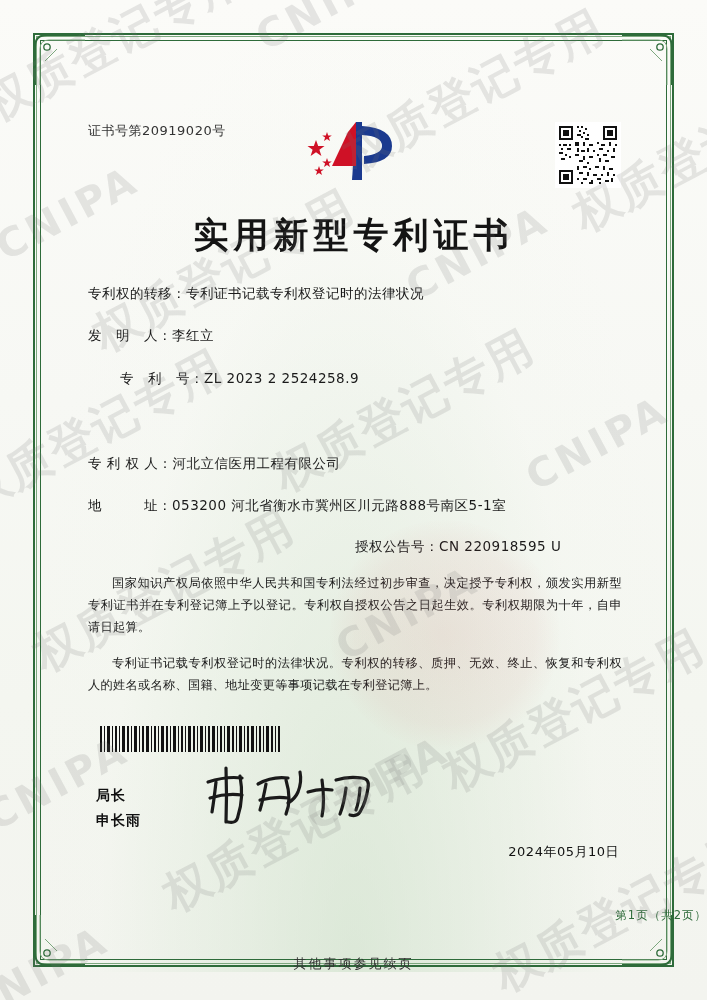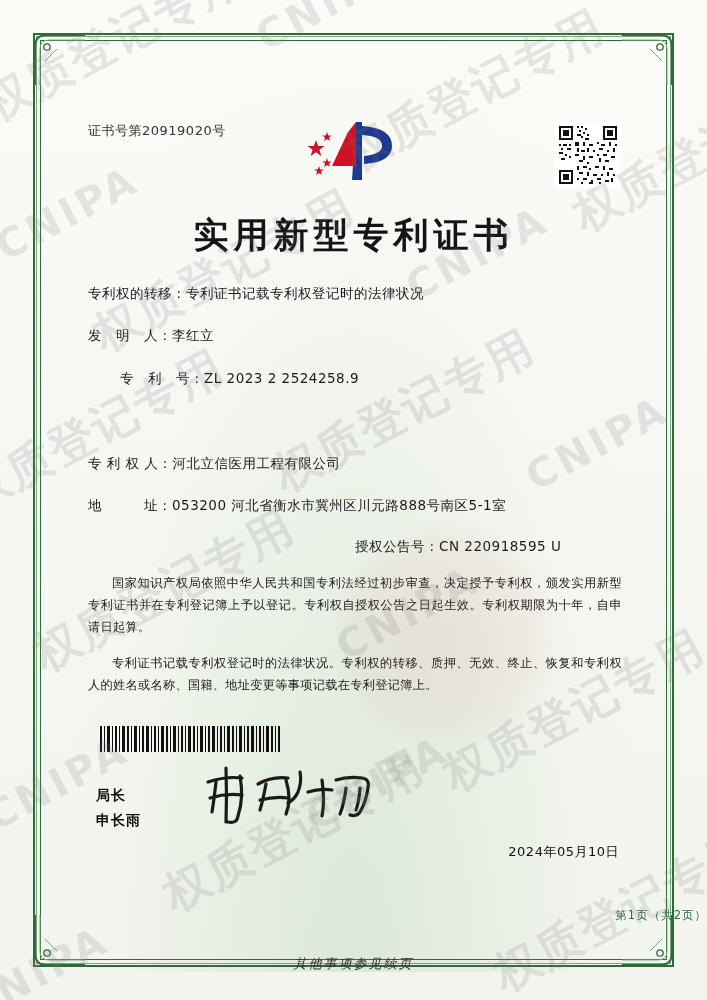--- a/index.html
+++ b/index.html
@@ -201,21 +201,20 @@
     color: #2e6b3a;
     letter-spacing: 1px;
   }
   #footer-note {
     position: absolute;
     left: 0; right: 0; top: 955px;
     text-align: center;
     font-size: 13px;
     color: #333;
     letter-spacing: 2px;
-    font-style: italic;
   }
   .seal-tint {
     position: absolute;
     left: 330px; top: 520px;
     width: 230px; height: 230px;
     border-radius: 50%;
     background: radial-gradient(circle, rgba(200,60,60,0.09) 0%, rgba(200,60,60,0.05) 55%, rgba(200,60,60,0) 72%);
     z-index: 5;
     pointer-events: none;
   }

